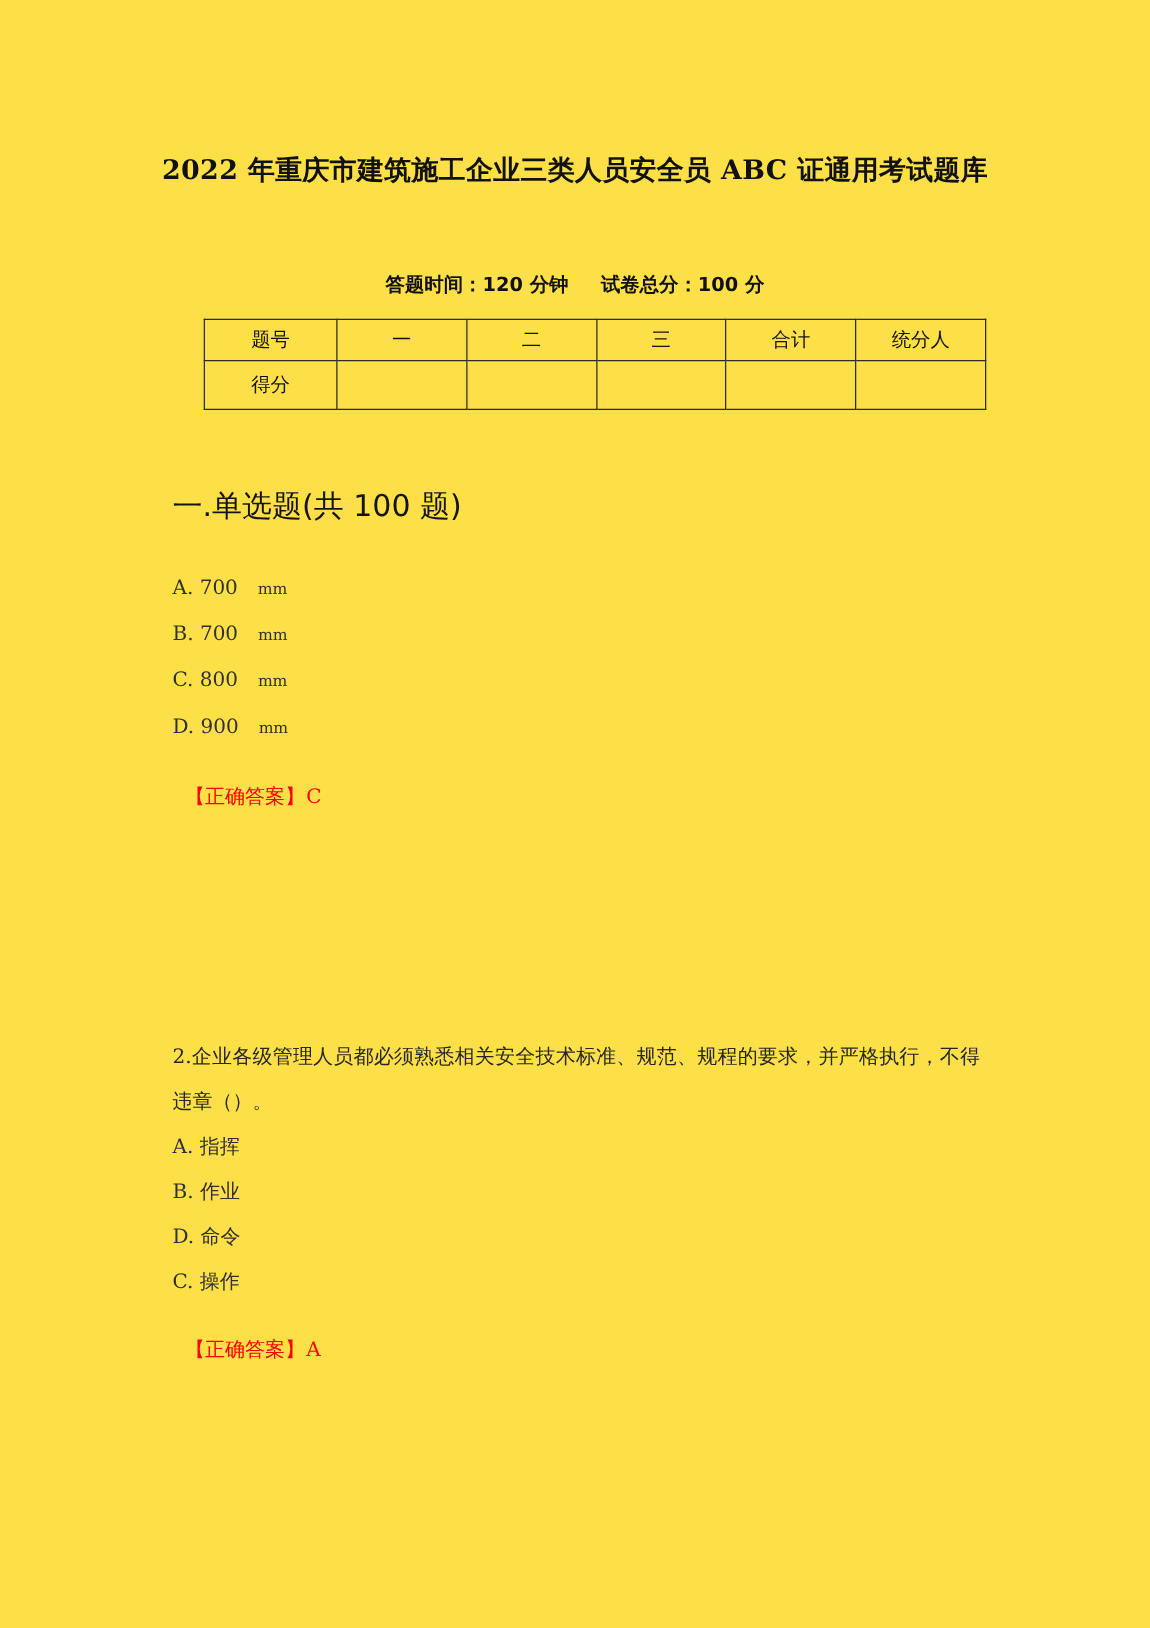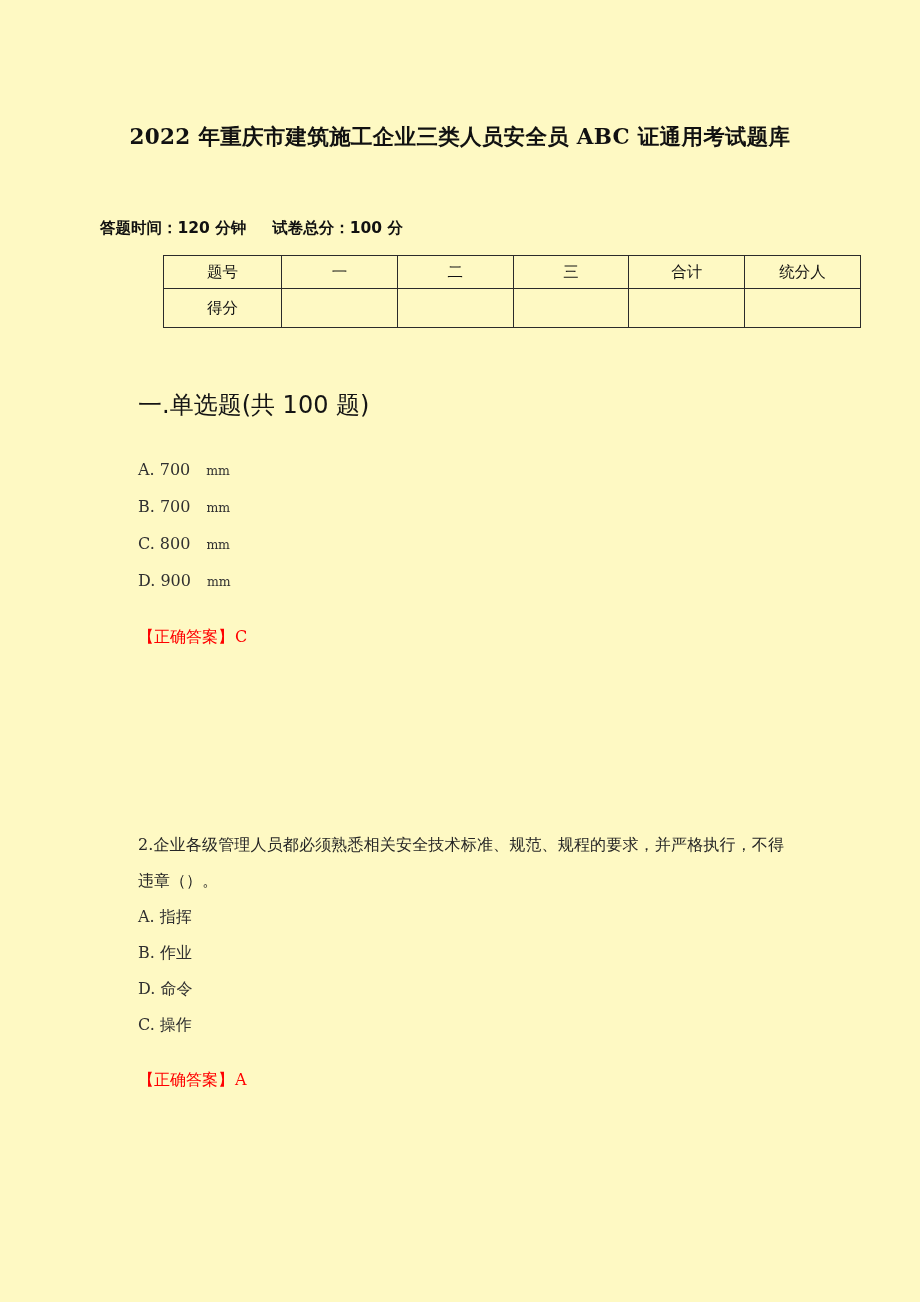--- a/index.html
+++ b/index.html
@@ -15,21 +15,21 @@
     color: #1a1a1a;
     overflow: hidden;
   }
 
   .page {
     position: absolute;
     left: 0;
     top: 0;
     width: 920px;
     height: 1302px;
-    background: #fef9c3;
+    background: #fde047;
   }
 
   
   .title-block {
     position: absolute;
     left: 100px;
     top: 112px;
     width: 720px;
     text-align: center;
   }
@@ -45,37 +45,38 @@
   .doc-title-line.second {
     letter-spacing: 1px;
   }
 
   
   .exam-meta {
     position: absolute;
     left: 100px;
     top: 218px;
     width: 720px;
+    text-align: center;
     font-family: "DejaVu Sans", "Liberation Sans", sans-serif;
     font-weight: bold;
     font-size: 15.5px;
     color: #111111;
     white-space: nowrap;
   }
   .exam-meta .gap {
     display: inline-block;
     width: 26px;
   }
 
   
   .score-table {
     position: absolute;
     left: 163px;
     top: 255px;
-    width: 698px;
+    width: 626px;
     border-collapse: collapse;
     table-layout: fixed;
   }
   .score-table td {
     border: 1px solid #2b2b2b;
     text-align: center;
     vertical-align: middle;
     font-family: "DejaVu Sans", "Liberation Sans", sans-serif;
     font-size: 15.5px;
     color: #111111;
@@ -125,20 +126,21 @@
     line-height: 36px;
     color: #303030;
     white-space: nowrap;
   }
   .opt-unit {
     font-size: 12.5px;
     letter-spacing: -0.2px;
     padding-left: 16px;
   }
   .answer-line {
+    margin-left: 10px;
     font-family: "DejaVu Serif", "Liberation Serif", serif;
     font-size: 16px;
     line-height: 30px;
     color: #ff0000;
     white-space: nowrap;
   }
   .answer-line .ans-label { font-weight: normal; }
   .answer-line .ans-value { margin-left: 1px; }
 
   .spacer-lg { height: 175px; }

